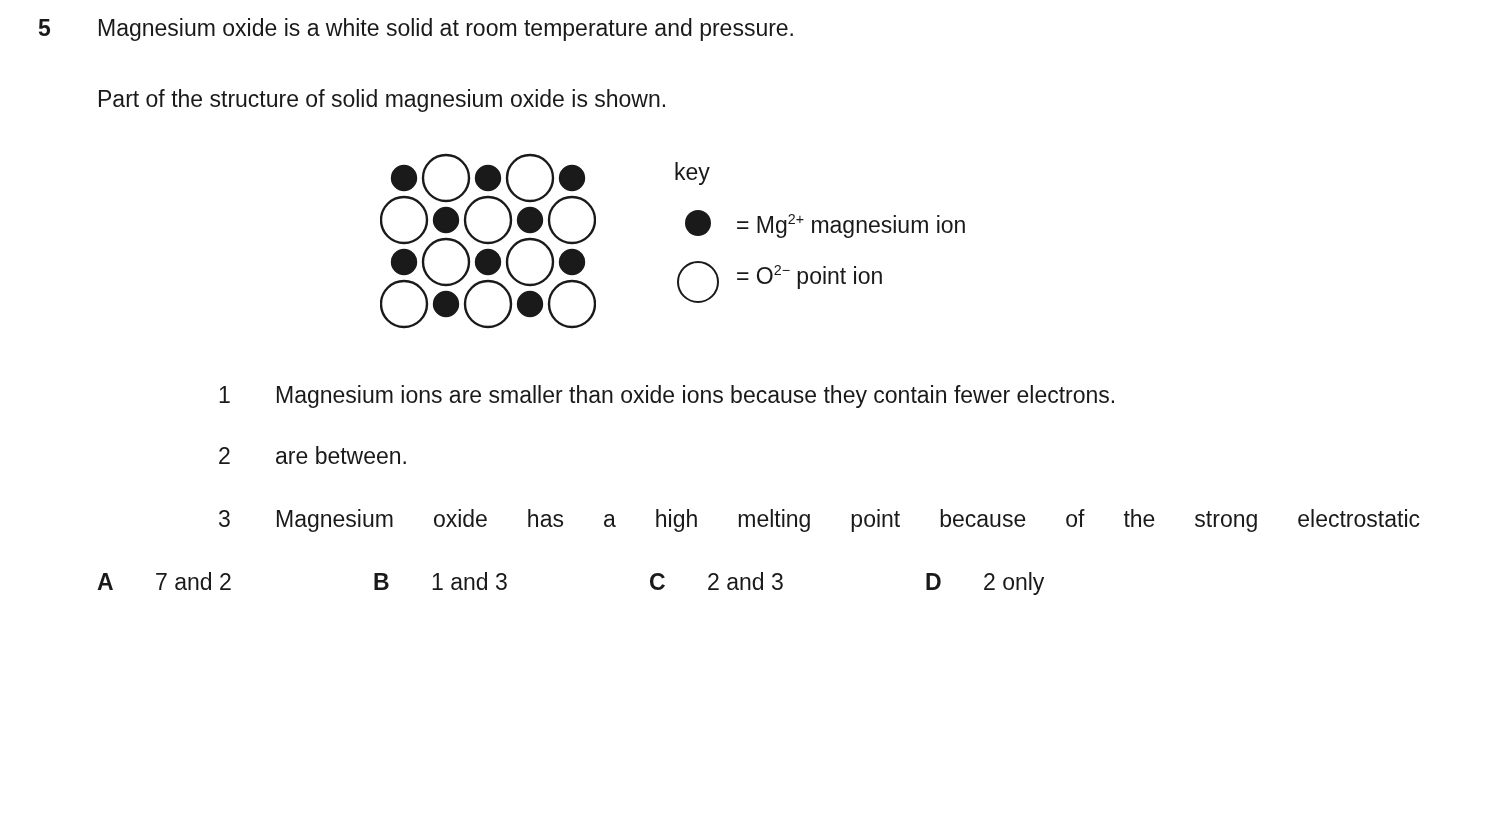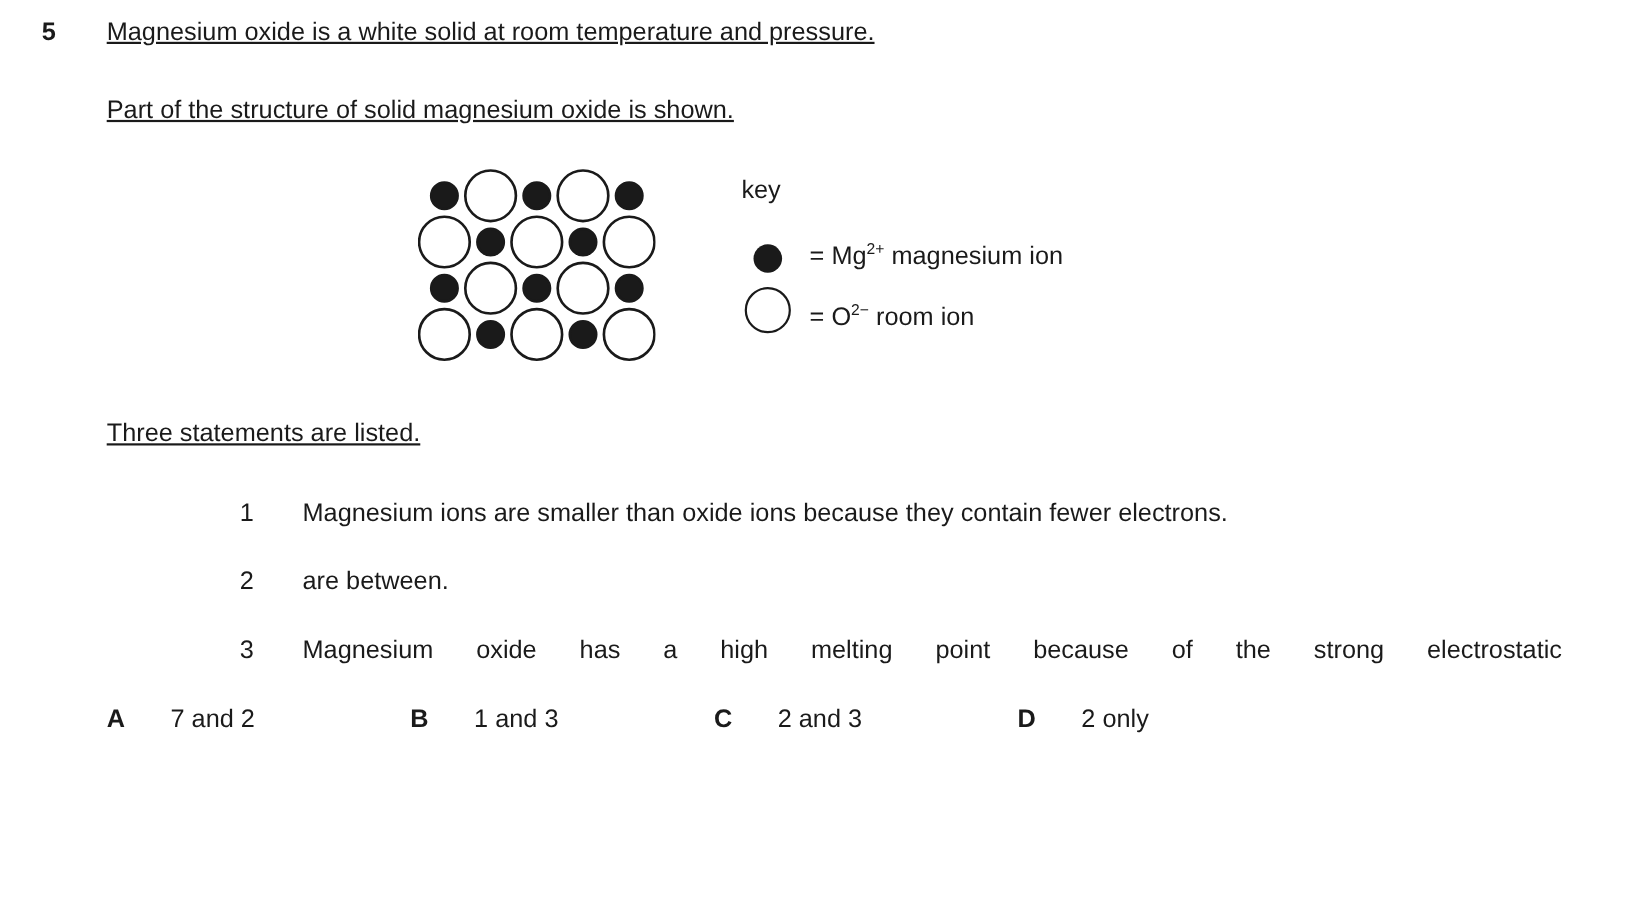--- a/index.html
+++ b/index.html
@@ -20,40 +20,40 @@
     line-height: 31px;
     overflow: hidden;
   }
   .q-row { display: flex; }
   .q-num {
     width: 59px;
     flex-shrink: 0;
     font-weight: bold;
   }
   .q-body { flex: 1; min-width: 0; }
-  .q-body p { margin: 0; text-decoration: underline; }
+  .q-body p { margin: 0; }
   .para-structure { margin-top: 40px !important; }
 
   .figure-row {
     margin-top: 38px;
     margin-left: 283px;
     display: flex;
     align-items: flex-start;
     height: 185px;
   }
   .lattice-wrap { flex-shrink: 0; }
 
   .key {
     margin-left: 78px;
     padding-top: 4px;
   }
   .key-title { margin-bottom: 22px; }
   .key-entry {
     display: flex;
-    align-items: flex-end;
+    align-items: flex-start;
     min-height: 38px;
     margin-bottom: 13px;
   }
   .key-icon-slot {
     width: 48px;
     flex-shrink: 0;
     display: flex;
     justify-content: center;
     align-items: center;
   }
@@ -140,26 +140,25 @@
           <div class="key-entry">
             <span class="key-icon-slot">
               <span class="mg-dot"></span>
             </span>
             <span class="key-label"><span>= Mg</span><sup>2+</sup><span> magnesium ion</span></span>
           </div>
           <div class="key-entry">
             <span class="key-icon-slot">
               <span class="oxide-ring"></span>
             </span>
-            <span class="key-label"><span>= O</span><sup>2−</sup><span> room ion</span></span>
+            <span class="key-label"><span>= O</span><sup>2−</sup><span> point ion</span></span>
           </div>
         </div>
       </div>
 
-      <p class="statements-intro">Three statements are listed.</p>
 
       <div class="statement st-1">
         <div class="st-num">1</div>
         <div class="st-text">
           <div>Magnesium ions are smaller than oxide ions because they contain fewer electrons.</div>
         </div>
       </div>
 
       <div class="statement st-2">
         <div class="st-num">2</div>

